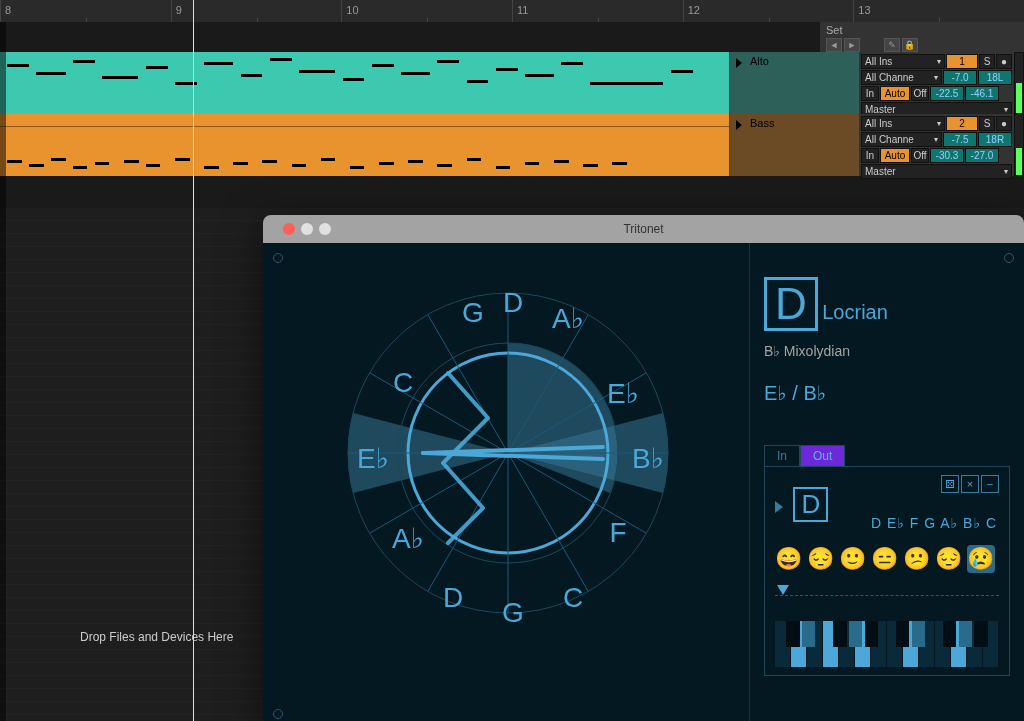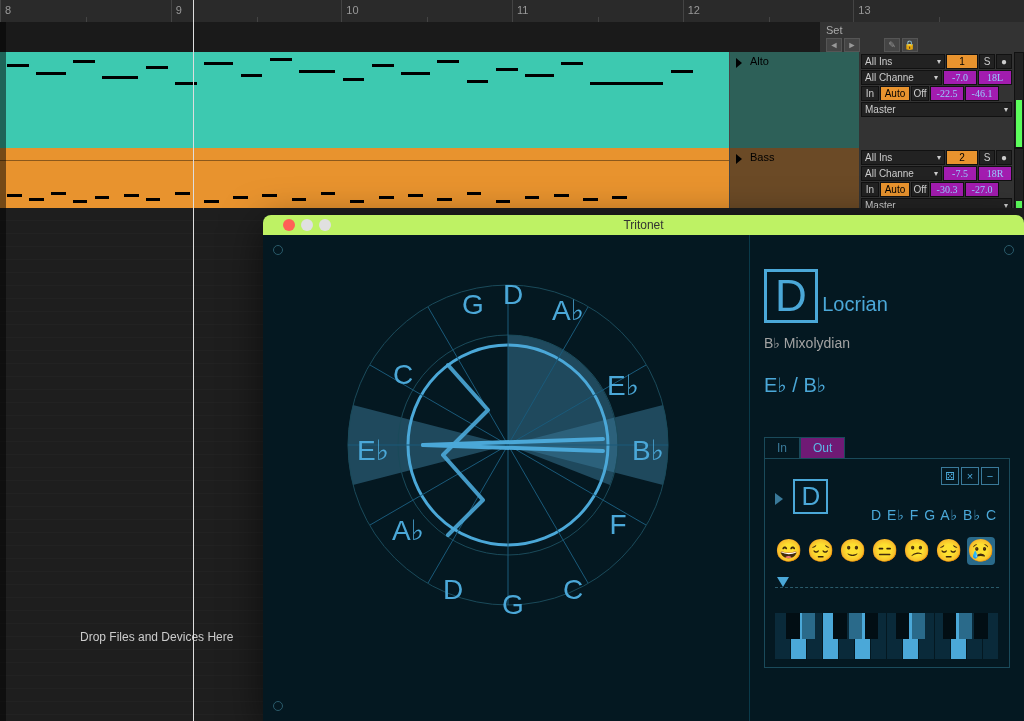--- a/index.html
+++ b/index.html
@@ -10,53 +10,53 @@
 .ruler .tick { flex: 1; border-left: 1px solid #444; padding-left: 4px; padding-top: 4px; position: relative; }
 .ruler .sub { position: absolute; bottom: 0; left: 50%; width: 1px; height: 5px; background: #444; }
 
 
 .setbar { position: absolute; top: 22px; left: 820px; right: 0; height: 30px; background: #333; color: #aaa; font-size: 11px; padding: 2px 6px; }
 .setbar .row2 { margin-top: 2px; display: flex; gap: 2px; }
 .mini-btn { width: 16px; height: 14px; background: #444; border: 1px solid #555; display: inline-flex; align-items: center; justify-content: center; color: #999; font-size: 9px; }
 
 
 .tracks { position: absolute; top: 52px; left: 0; right: 0; }
-.track-wrap { display: flex; height: 96px; }
+.track-wrap { display: flex; height: 62px; }
 .track-clip { flex: 1; position: relative; overflow: hidden; }
 .track-clip.alto { background: #3dc9b0; }
 .track-clip.bass { background: #e8932e; }
 .midi-note { position: absolute; height: 3px; background: #000; }
 .env-line { position: absolute; height: 1px; background: rgba(0,0,0,0.4); }
 .track-head { width: 130px; background: #2d2d2d; border-left: 1px solid #444; position: relative; }
 .track-head.alto { background: #2d6058; }
 .track-head.bass { background: #6b4a26; }
 .track-head .tri { position: absolute; top: 6px; left: 6px; width: 0; height: 0; border-top: 5px solid transparent; border-bottom: 5px solid transparent; border-left: 6px solid #000; }
 .track-head .name { position: absolute; top: 3px; left: 20px; font-size: 11px; color: #000; }
 .mixer { width: 155px; background: #333; padding: 2px; font-size: 10px; }
 .mixer-row { display: flex; gap: 1px; margin-bottom: 1px; }
 .mx { height: 15px; background: #222; color: #ccc; display: flex; align-items: center; justify-content: center; padding: 0 3px; border: 1px solid #111; }
 .mx.drop { flex: 1; justify-content: space-between; }
 .mx.drop::after { content: "▾"; font-size: 8px; }
 .mx.num { background: #e8932e; color: #000; width: 32px; }
 .mx.btn { width: 16px; }
 .mx.io { width: 18px; }
 .mx.auto { background: #e8932e; color: #000; width: 30px; }
-.mx.meter { background: #a21caf; color: #9cf; width: 34px; font-family: Liberation Serif, serif; }
+.mx.meter { background: #0f766e; color: #9cf; width: 34px; }
 .meter-col { width: 10px; background: #222; border: 1px solid #111; position: relative; }
 .meter-fill { position: absolute; bottom: 0; left: 1px; right: 1px; background: #5cff5c; }
 
 
 .empty-area { position: absolute; top: 208px; left: 0; right: 0; bottom: 0; background: repeating-linear-gradient(#1e1e1e, #1e1e1e 12px, #222 12px, #222 13px); }
 .drop-text { position: absolute; top: 630px; left: 80px; color: #ccc; font-size: 12px; }
 .playhead { position: absolute; top: 0; bottom: 0; width: 1px; background: #ddd; left: 193px; }
 .timeline-dim { position:absolute; top:22px; left:0; width:6px; bottom:0; background: rgba(0,0,0,.5); }
 
 
 .plugin { position: absolute; top: 215px; left: 263px; width: 761px; height: 506px; background: #041821; border-radius: 8px 8px 0 0; box-shadow: 0 10px 40px rgba(0,0,0,.6); overflow: hidden; }
-.titlebar { height: 20px; background: #bef264; display: flex; align-items: center; padding: 0 20px; position: relative; }
+.titlebar { height: 28px; background: #a3a3a3; display: flex; align-items: center; padding: 0 20px; position: relative; }
 .tl { width: 12px; height: 12px; border-radius: 50%; margin-right: 6px; }
 .tl.r { background: #ff5f56; } .tl.y { background: #e0e0e0; } .tl.g { background: #e0e0e0; }
 .titlebar .t { position: absolute; left: 50%; transform: translateX(-50%); font-size: 12px; color: #333; }
 .content { display: flex; height: calc(100% - 20px); }
 .left { flex: 1; position: relative; }
 .right { width: 275px; border-left: 1px solid #0a3a4a; padding: 34px 14px 10px; color: #4ba8d8; position: relative; }
 
 .corner-dot { width: 10px; height: 10px; border: 1.5px solid #2a5a6a; border-radius: 50%; position: absolute; }
 
 .circle-outer { position: absolute; top: 30px; left: 65px; width: 360px; height: 360px; }
@@ -66,21 +66,21 @@
 .thin-line { stroke: #1a5a7a; stroke-width: 1; }
 .fan { fill: rgba(58,122,154,0.5); }
 
 .scale-root { font-size: 44px; color: #4ba8d8; font-family: Arial; font-weight: 300; display: inline-block; line-height: 1; }
 .scale-mode { font-size: 20px; color: #4ba8d8; }
 .sub-mode { font-size: 14px; color: #a3a3a3; margin-top: 12px; }
 .chord-lbl { font-size: 20px; color: #4ba8d8; margin-top: 22px; }
 
 .io-tabs { margin-top: 40px; display: flex; font-size: 12px; }
 .io-tab { padding: 3px 12px; border: 1px solid #1a4a5a; color: #3a7a9a; }
-.io-tab.active { background: #701a75; color: #5cb8e8; }
+.io-tab.active { background: #6d28d9; color: #5cb8e8; }
 
 .panel { border: 1px solid #1a4a5a; margin-top: -1px; padding: 10px; height: 210px; position: relative; }
 .panel-icons { position: absolute; top: 8px; right: 10px; display: flex; gap: 2px; }
 .pi { width: 18px; height: 18px; border: 1px solid #3a7a9a; color: #4ba8d8; display: flex; align-items: center; justify-content: center; font-size: 11px; }
 .note-row { position: absolute; top: 48px; right: 12px; color: #4ba8d8; font-size: 14px; letter-spacing: 1px; }
 .emoji-row { position: absolute; top: 78px; left: 10px; display: flex; gap: 4px; }
 .emoji { width: 28px; height: 28px; font-size: 22px; display: flex; align-items: center; justify-content: center; border-radius: 4px; }
 .emoji.sel { background: #2a6a8a; }
 .slider-row { position: absolute; top: 118px; left: 10px; right: 10px; height: 14px; }
 .slider-track { position: absolute; top: 10px; left: 0; right: 0; border-top: 1px dashed #2a5a6a; }

